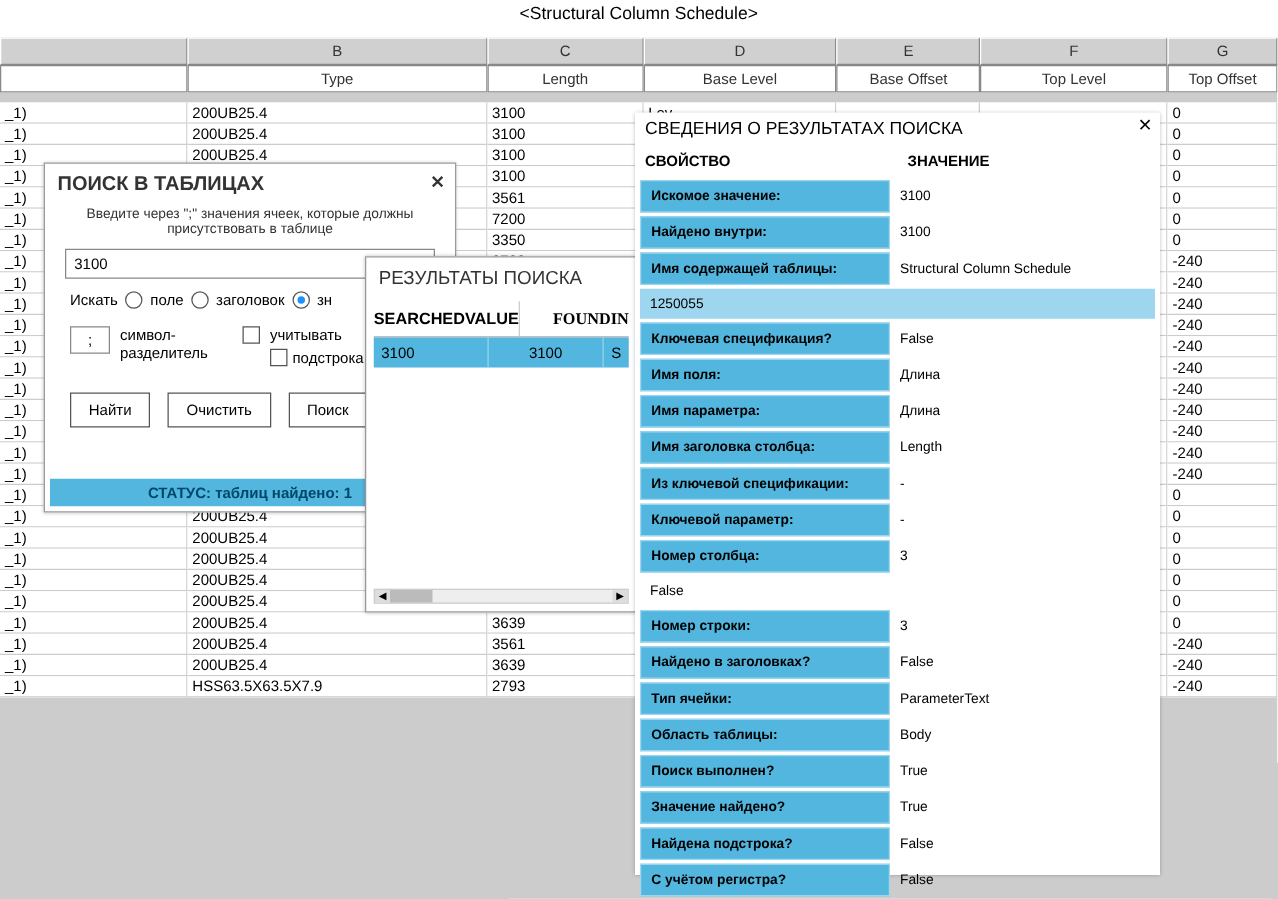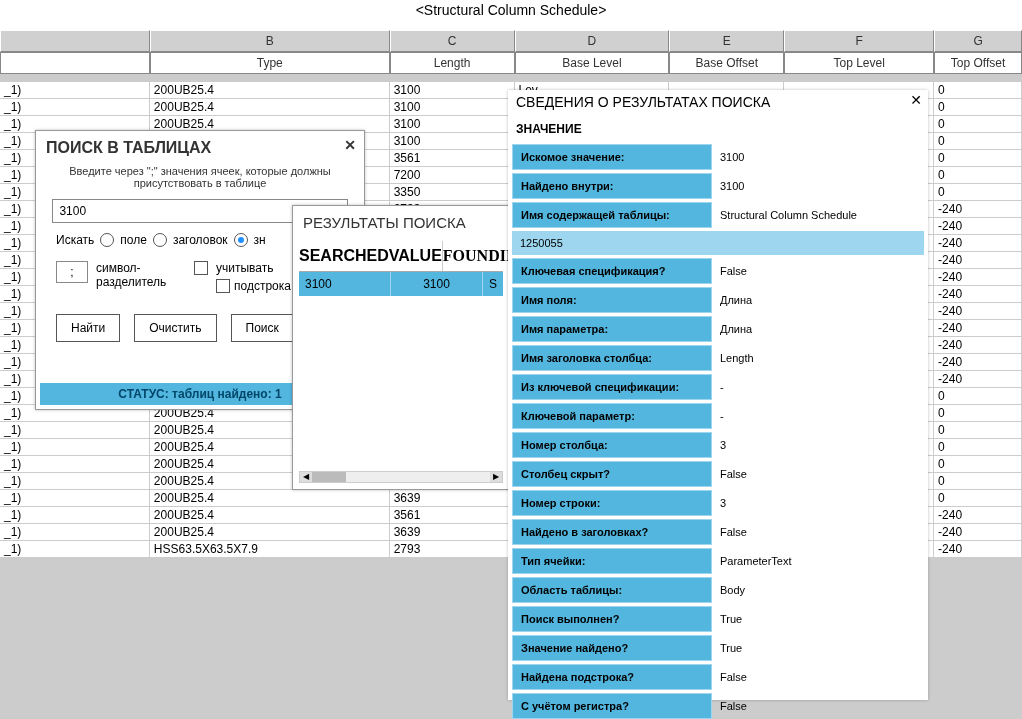--- a/index.html
+++ b/index.html
@@ -102,21 +102,21 @@
 
   
   .dlg.results {
     left: 292px; top: 205px; width: 218px; height: 285px;
   }
   .dlg.results .dlg-title { font-size: 15px; font-weight:normal; }
   .results-head {
     display:flex; border-bottom:1px solid #aaa; margin: 6px 6px 0 6px;
   }
   .results-head div {
-    flex:1; text-align:left; font-size:16px; font-weight:bold; padding:6px 0; border-right:1px solid #ccc;
+    flex:1; text-align:right; font-size:13px; font-weight:bold; padding:6px 0; border-right:1px solid #ccc;
   }
   .results-head div:last-child { border-right:none;font-family:Liberation Serif, serif; }
   .results-row { display:flex; margin: 0 6px; }
   .results-row div {
     flex:1; font-size:12px; padding:5px 6px; background:#52b6df; border-right:1px solid #9dd6ee;
   }
   .results-row div:last-child { border-right:none; }
   .hscroll {
     position:absolute; bottom:6px; left:6px; right:6px; height:12px; background:#eee; border:1px solid #ccc;
   }
@@ -489,20 +489,21 @@
     <div class="arrow right">▶</div>
   </div>
 </div>
 
 <div class="dlg details">
   <div class="details-title">
     <span>СВЕДЕНИЯ О РЕЗУЛЬТАТАХ ПОИСКА</span>
     <span class="details-close">✕</span>
   </div>
   <div class="details-header">
+    <div class="c1">СВОЙСТВО</div>
     <div class="c2">ЗНАЧЕНИЕ</div>
   </div>
   <div class="details-rows" id="details-rows">
       <div class="d-row">
         <div class="d-label">Искомое значение:</div>
         <div class="d-value">3100</div>
       </div>
       <div class="d-row">
         <div class="d-label">Найдено внутри:</div>
         <div class="d-value">3100</div>
@@ -536,21 +537,20 @@
       </div>
       <div class="d-row">
         <div class="d-label">Ключевой параметр:</div>
         <div class="d-value">-</div>
       </div>
       <div class="d-row">
         <div class="d-label">Номер столбца:</div>
         <div class="d-value">3</div>
       </div>
       <div class="d-row">
-        <div class="d-label">Столбец скрыт?</div>
         <div class="d-value">False</div>
       </div>
       <div class="d-row">
         <div class="d-label">Номер строки:</div>
         <div class="d-value">3</div>
       </div>
       <div class="d-row">
         <div class="d-label">Найдено в заголовках?</div>
         <div class="d-value">False</div>
       </div>

